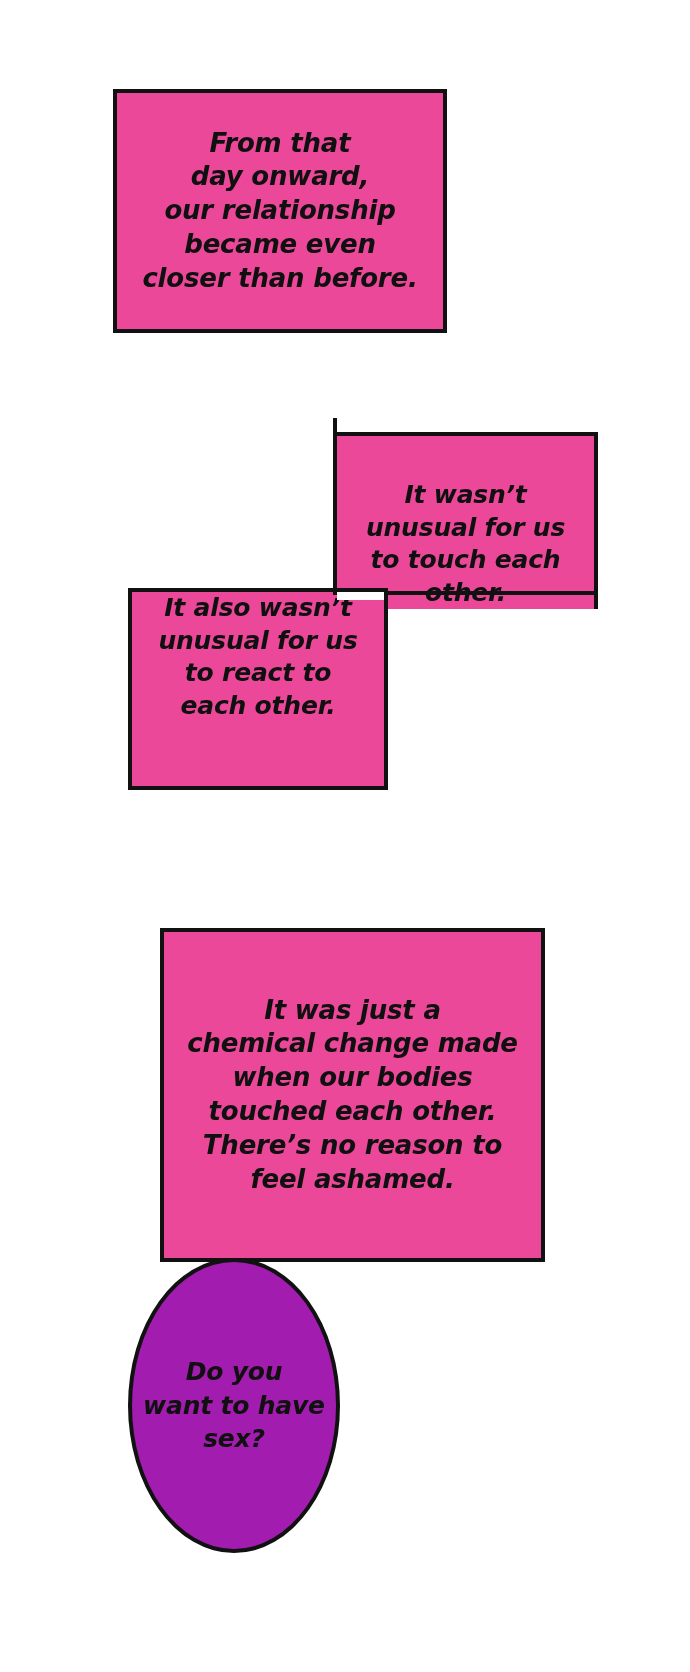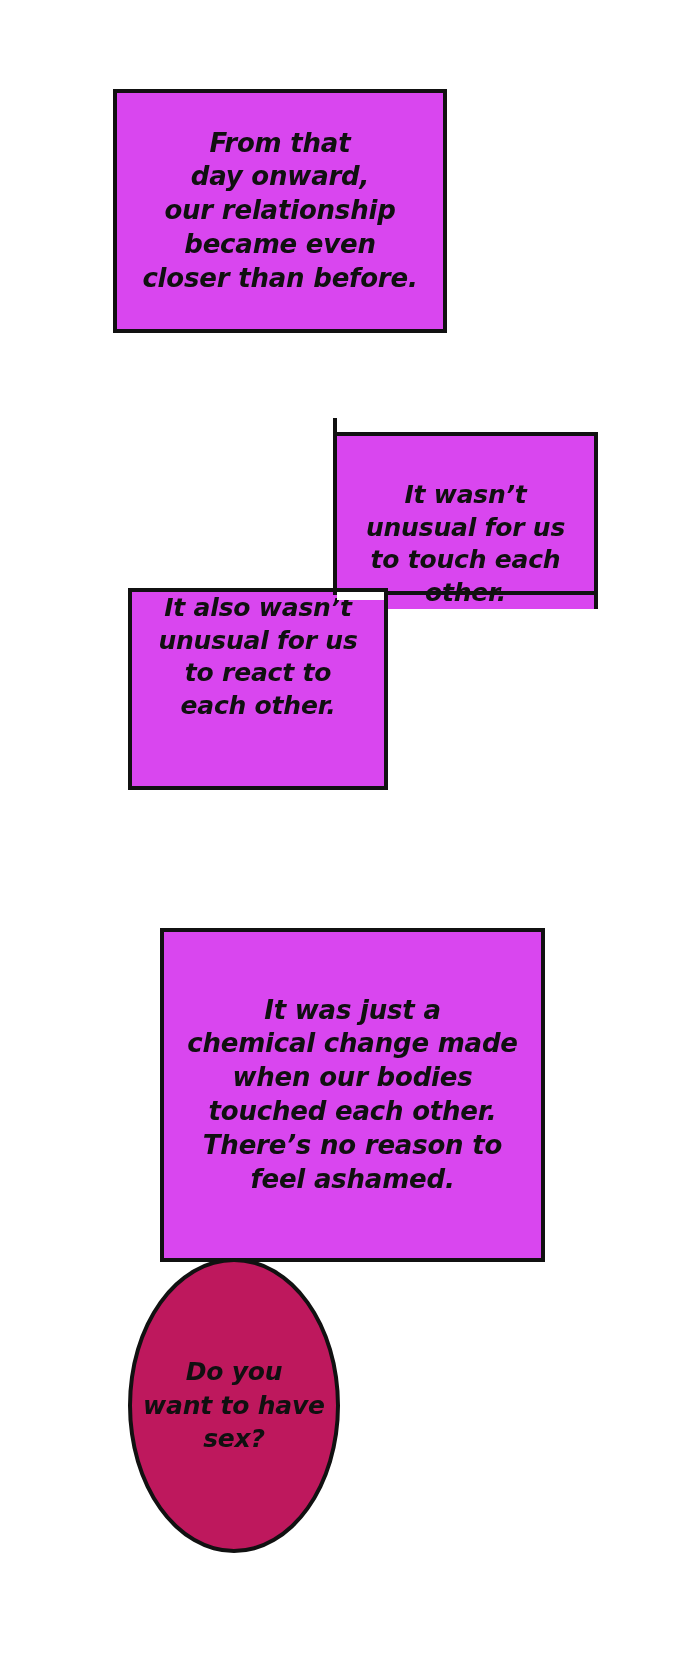--- a/index.html
+++ b/index.html
@@ -17,21 +17,21 @@
     height: 1672px;
     background: #ffffff;
     overflow: hidden;
     margin: 0 auto;
   }
 
   
   .cap-box {
     position: absolute;
     box-sizing: border-box;
-    background: #d946ef;
+    background: #ec4899;
     border: 4px solid #111111;
     display: flex;
     align-items: center;
     justify-content: center;
   }
   .cap-text {
     text-align: center;
     color: #101010;
     font-family: "DejaVu Sans", sans-serif;
     font-weight: 700;
@@ -108,21 +108,21 @@
   #panel3 .cap-text { font-size: 26px; }
 
   
   #bubble {
     position: absolute;
     left: 128px;
     top: 1258px;
     width: 212px;
     height: 295px;
     box-sizing: border-box;
-    background: #be185d;
+    background: #a21caf;
     border: 4px solid #111111;
     border-radius: 50%;
     display: flex;
     align-items: center;
     justify-content: center;
   }
   #bubble .cap-text {
     font-size: 25px;
     line-height: 1.34;
     padding: 0 6px;

